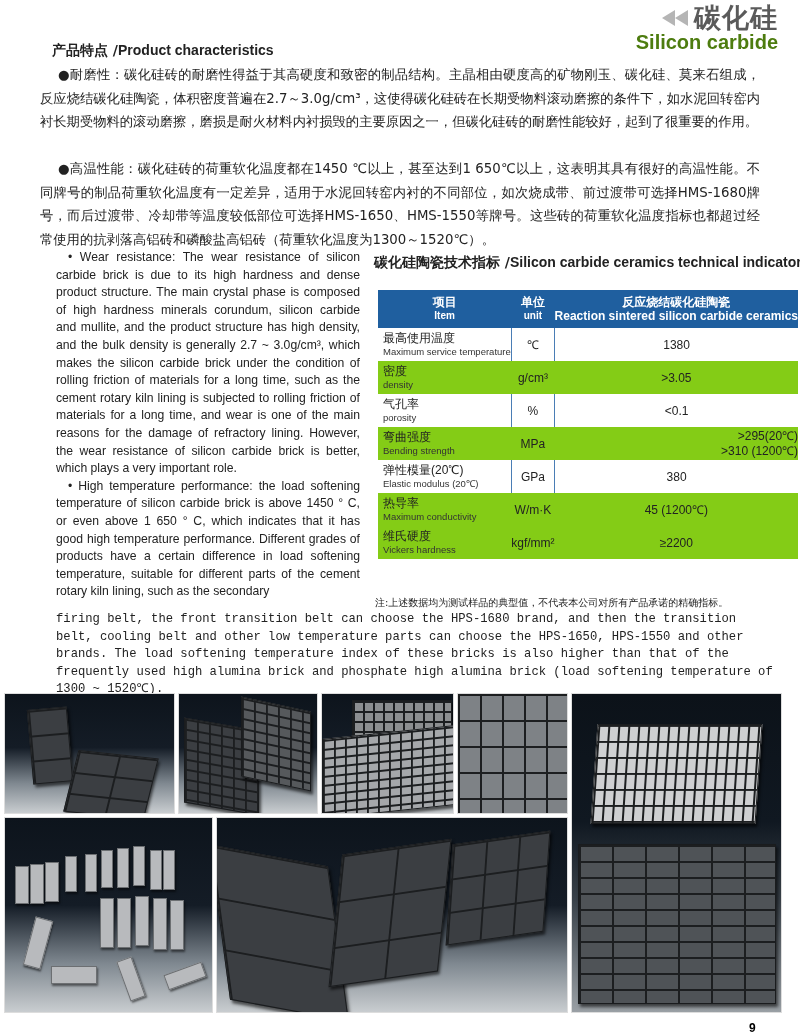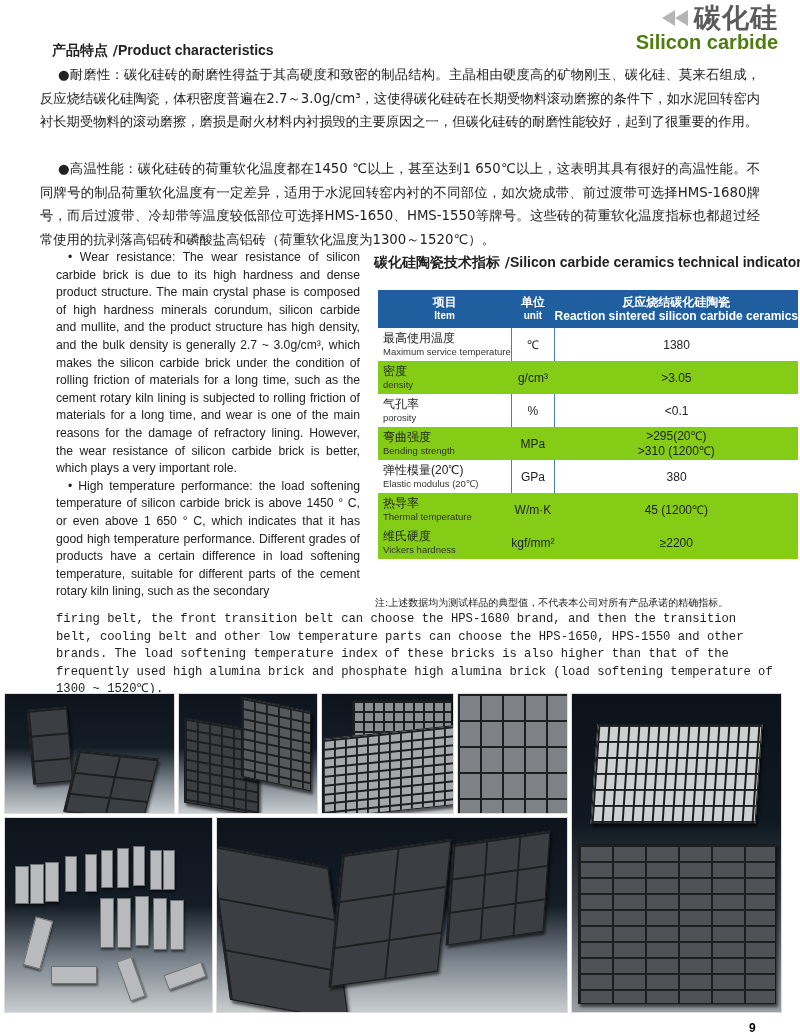--- a/index.html
+++ b/index.html
@@ -34,21 +34,21 @@
   table.spec th .cn { font-size: 12px; display: block; }
   table.spec th .en { font-size: 10px; display: block; }
   table.spec th .en.small { font-size: 12px; white-space: nowrap; }
   table.spec td { height: 33px; font-size: 12px; color: #222; text-align: center; padding: 0; }
   table.spec td.item { text-align: left; padding-left: 5px; line-height: 14px; }
   table.spec td.item .cn { display: block; font-size: 12px; }
   table.spec td.item .en { display: block; font-size: 9.5px; color: #333; white-space: nowrap; }
   table.spec tr.odd td { background: #ffffff; }
   table.spec tr.even td { background: #84cc16; }
   table.spec tr.odd td + td { border-left: 1.5px solid #4a7db5; }
-  table.spec td.val { line-height: 15px; }
+  table.spec td.val { line-height: 15px; text-align: right; }
   .note { position: absolute; left: 375px; top: 596px; font-size: 10px; color: #222; white-space: nowrap; }
 
   
   .photo { position: absolute; overflow: hidden; border: 1px solid #ddd; }
   .dark-bg { background: linear-gradient(180deg, #0d141c 0%, #141c26 45%, #7f8890 75%, #c9cdd0 100%); }
   .p1 { left: 4px; top: 693px; width: 171px; height: 121px; }
   .p2 { left: 178px; top: 693px; width: 140px; height: 121px; }
   .p3 { left: 321px; top: 693px; width: 133px; height: 121px; }
   .p4 { left: 457px; top: 693px; width: 111px; height: 121px; background: linear-gradient(180deg, #5b5f63 0%, #7d8185 50%, #b2b4b6 100%); }
   .p5 { left: 571px; top: 693px; width: 211px; height: 320px; background: linear-gradient(180deg, #0c1219 0%, #101821 40%, #3a424a 65%, #9aa0a5 100%); }
@@ -156,21 +156,21 @@
       <td class="item">
           <span class="cn">弹性模量(20℃)</span>
           <span class="en">Elastic modulus (20℃)</span>
         </td>
       <td>GPa</td>
       <td>380</td>
     </tr>
     <tr class="even">
       <td class="item">
           <span class="cn">热导率</span>
-          <span class="en">Thermal temperature</span>
+          <span class="en">Maximum conductivity</span>
         </td>
       <td>W/m·K</td>
       <td>45 (1200℃)</td>
     </tr>
     <tr class="even">
       <td class="item">
           <span class="cn">维氏硬度</span>
           <span class="en">Vickers hardness</span>
         </td>
       <td>kgf/mm²</td>

